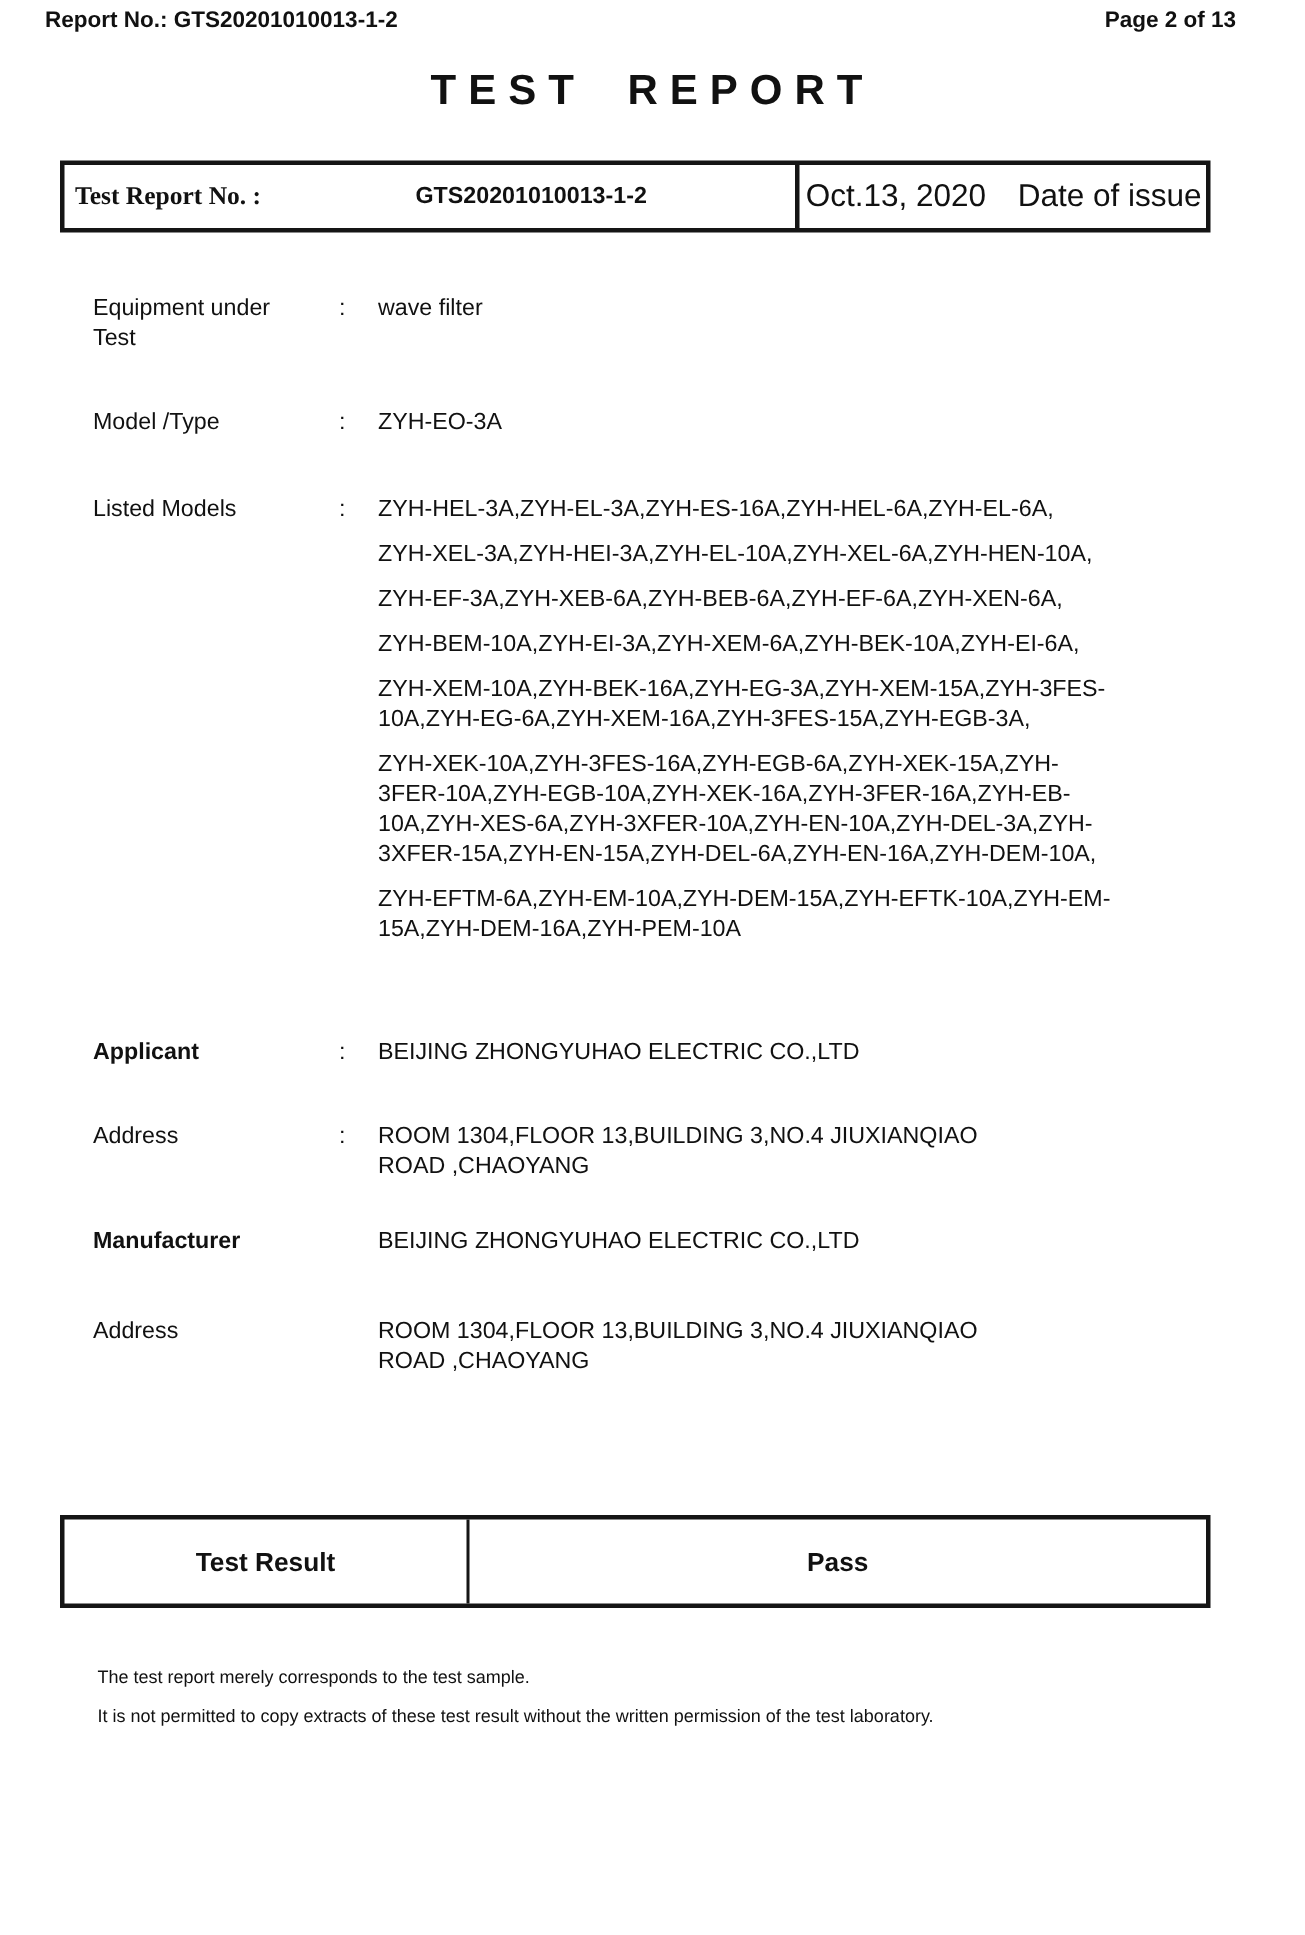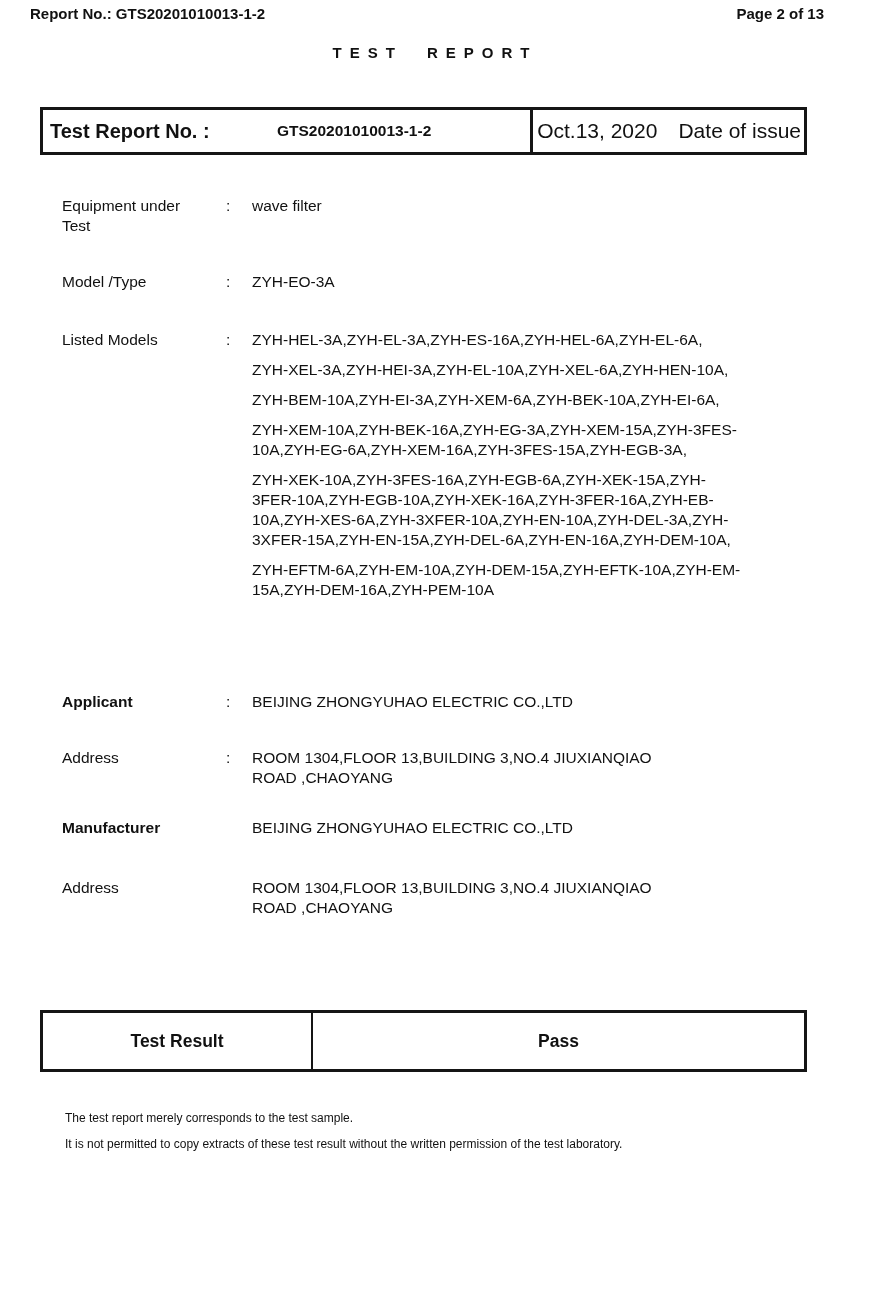--- a/index.html
+++ b/index.html
@@ -15,37 +15,37 @@
 
   
   .doc-header {
     position: absolute; top: 5px; left: 30px; right: 46px;
     display: flex; justify-content: space-between;
     font-size: 15px; font-weight: bold;
   }
   .doc-title {
     position: absolute; top: 44px; left: 0; width: 100%;
     text-align: center;
-    font-size: 15px; font-weight: bold;
+    font-size: 28px; font-weight: bold;
     letter-spacing: 8px; word-spacing: 12px;
   }
 
   
   .report-table {
     position: absolute; left: 40px; top: 107px;
     width: 767px; height: 48px;
     border: 3px solid #151515;
     box-sizing: border-box;
     display: flex;
     background: #fff;
   }
   .rt-left { width: 487px; position: relative; box-sizing: border-box; }
   .rt-label {
     position: absolute; left: 7px; top: 50%; transform: translateY(-50%);
-    font-size: 20px; font-weight: bold; white-space: nowrap;
+    font-size: 17px; font-weight: bold; white-space: nowrap; font-family: Liberation Serif, serif;
   }
   .rt-number {
     position: absolute; left: 234px; top: 50%; transform: translateY(-50%);
     font-size: 15.5px; font-weight: bold; white-space: nowrap;
   }
   .rt-right {
     flex: 1; border-left: 3px solid #151515;
     display: flex; flex-direction: row;
     box-sizing: border-box; font-size: 21px;
   }
@@ -130,20 +130,21 @@
     <div class="info-colon">:</div>
     <div class="info-value">ZYH-EO-3A</div>
   </div>
 
   <div class="info-row" style="top:330px">
     <div class="info-label">Listed Models</div>
     <div class="info-colon">:</div>
     <div class="info-value models">
       <p>ZYH-HEL-3A,ZYH-EL-3A,ZYH-ES-16A,ZYH-HEL-6A,ZYH-EL-6A,</p>
       <p>ZYH-XEL-3A,ZYH-HEI-3A,ZYH-EL-10A,ZYH-XEL-6A,ZYH-HEN-10A,</p>
+      <p>ZYH-EF-3A,ZYH-XEB-6A,ZYH-BEB-6A,ZYH-EF-6A,ZYH-XEN-6A,</p>
       <p>ZYH-BEM-10A,ZYH-EI-3A,ZYH-XEM-6A,ZYH-BEK-10A,ZYH-EI-6A,</p>
       <p>ZYH-XEM-10A,ZYH-BEK-16A,ZYH-EG-3A,ZYH-XEM-15A,ZYH-3FES-10A,ZYH-EG-6A,ZYH-XEM-16A,ZYH-3FES-15A,ZYH-EGB-3A,</p>
       <p>ZYH-XEK-10A,ZYH-3FES-16A,ZYH-EGB-6A,ZYH-XEK-15A,ZYH-3FER-10A,ZYH-EGB-10A,ZYH-XEK-16A,ZYH-3FER-16A,ZYH-EB-10A,ZYH-XES-6A,ZYH-3XFER-10A,ZYH-EN-10A,ZYH-DEL-3A,ZYH-3XFER-15A,ZYH-EN-15A,ZYH-DEL-6A,ZYH-EN-16A,ZYH-DEM-10A,</p>
       <p>ZYH-EFTM-6A,ZYH-EM-10A,ZYH-DEM-15A,ZYH-EFTK-10A,ZYH-EM-15A,ZYH-DEM-16A,ZYH-PEM-10A</p>
     </div>
   </div>
 
   <div class="info-row" style="top:692px">
     <div class="info-label bold">Applicant</div>
     <div class="info-colon">:</div>

